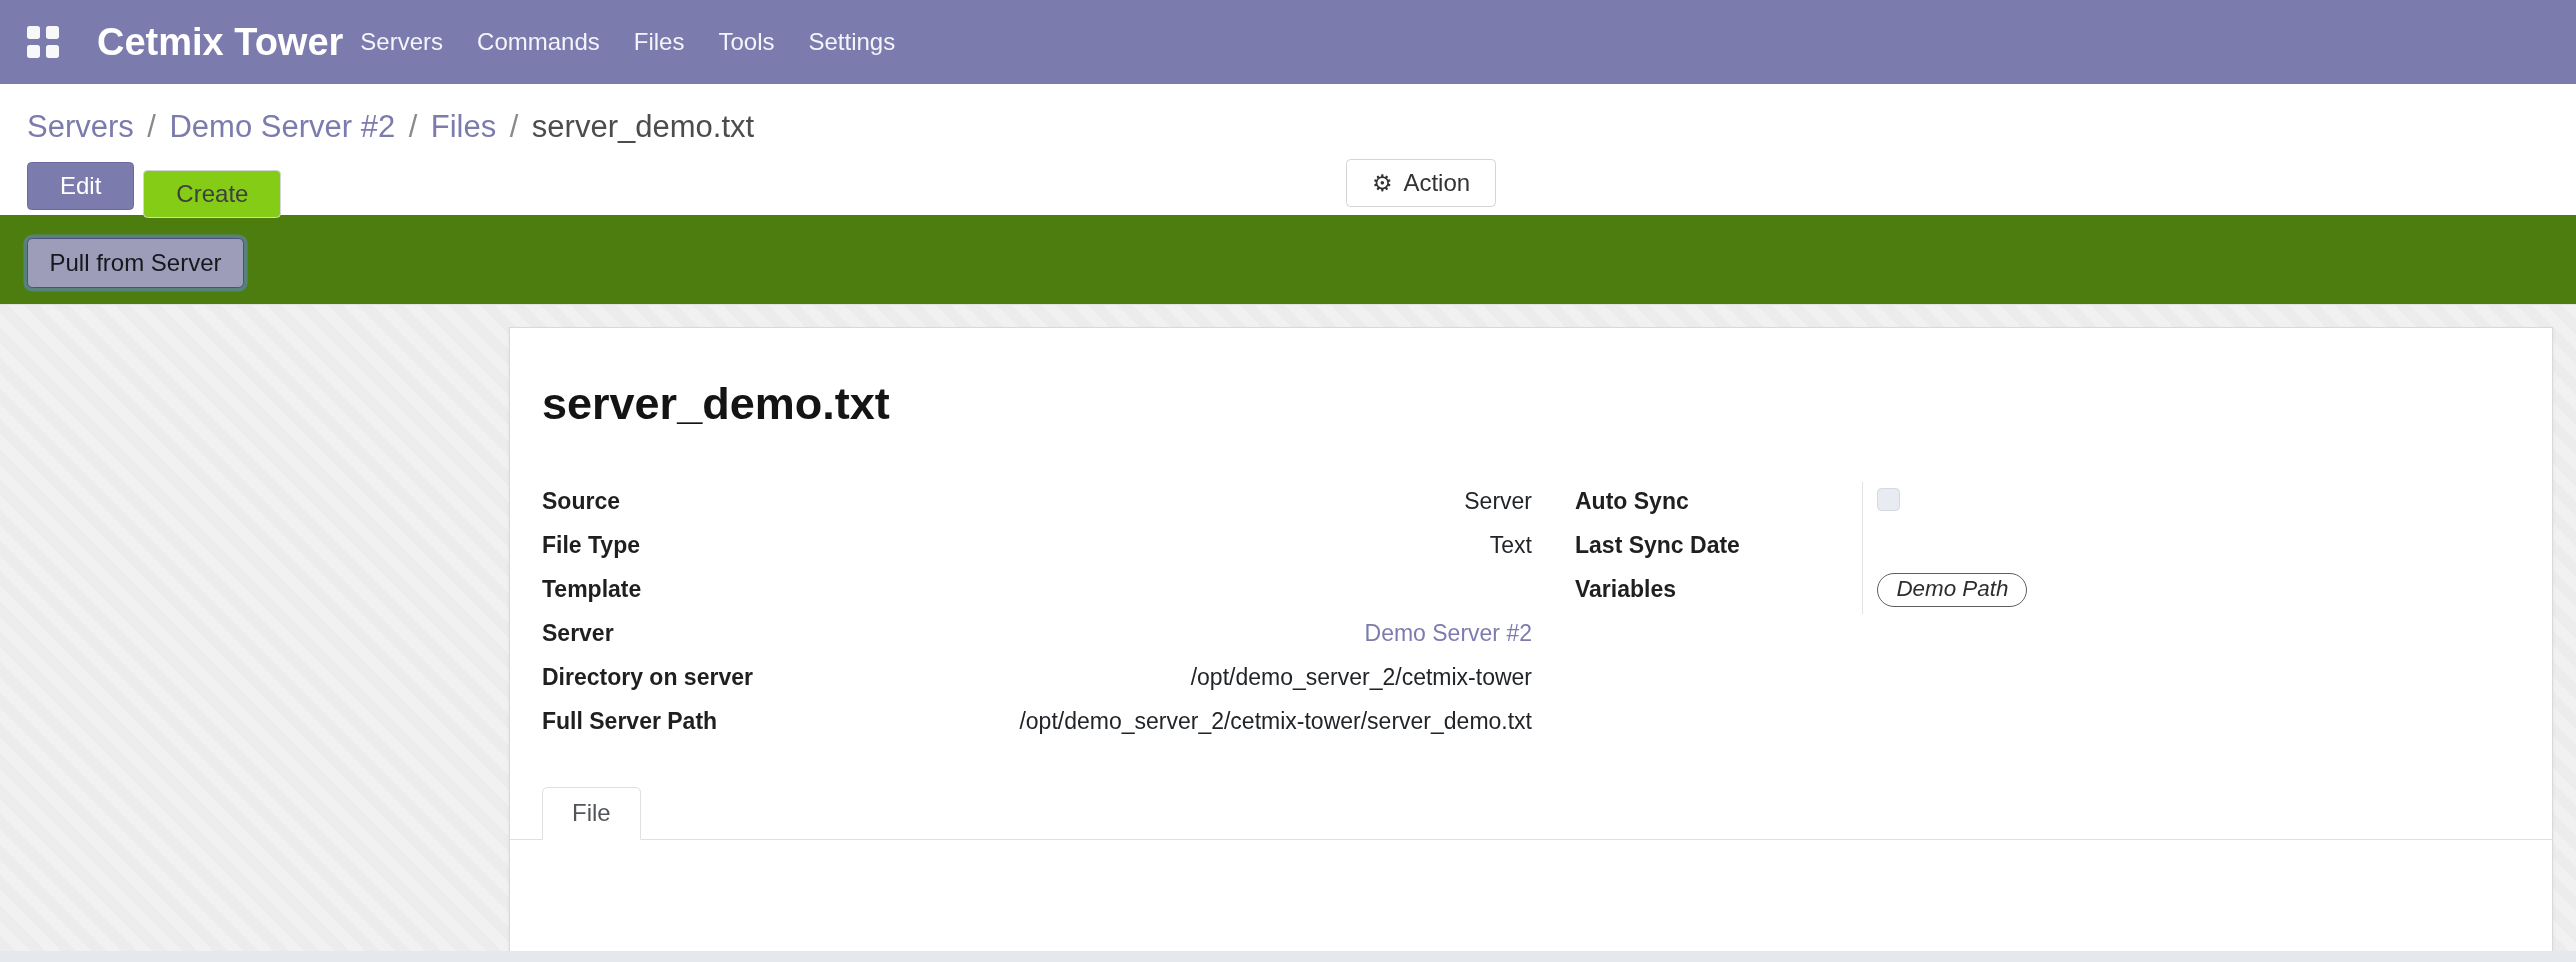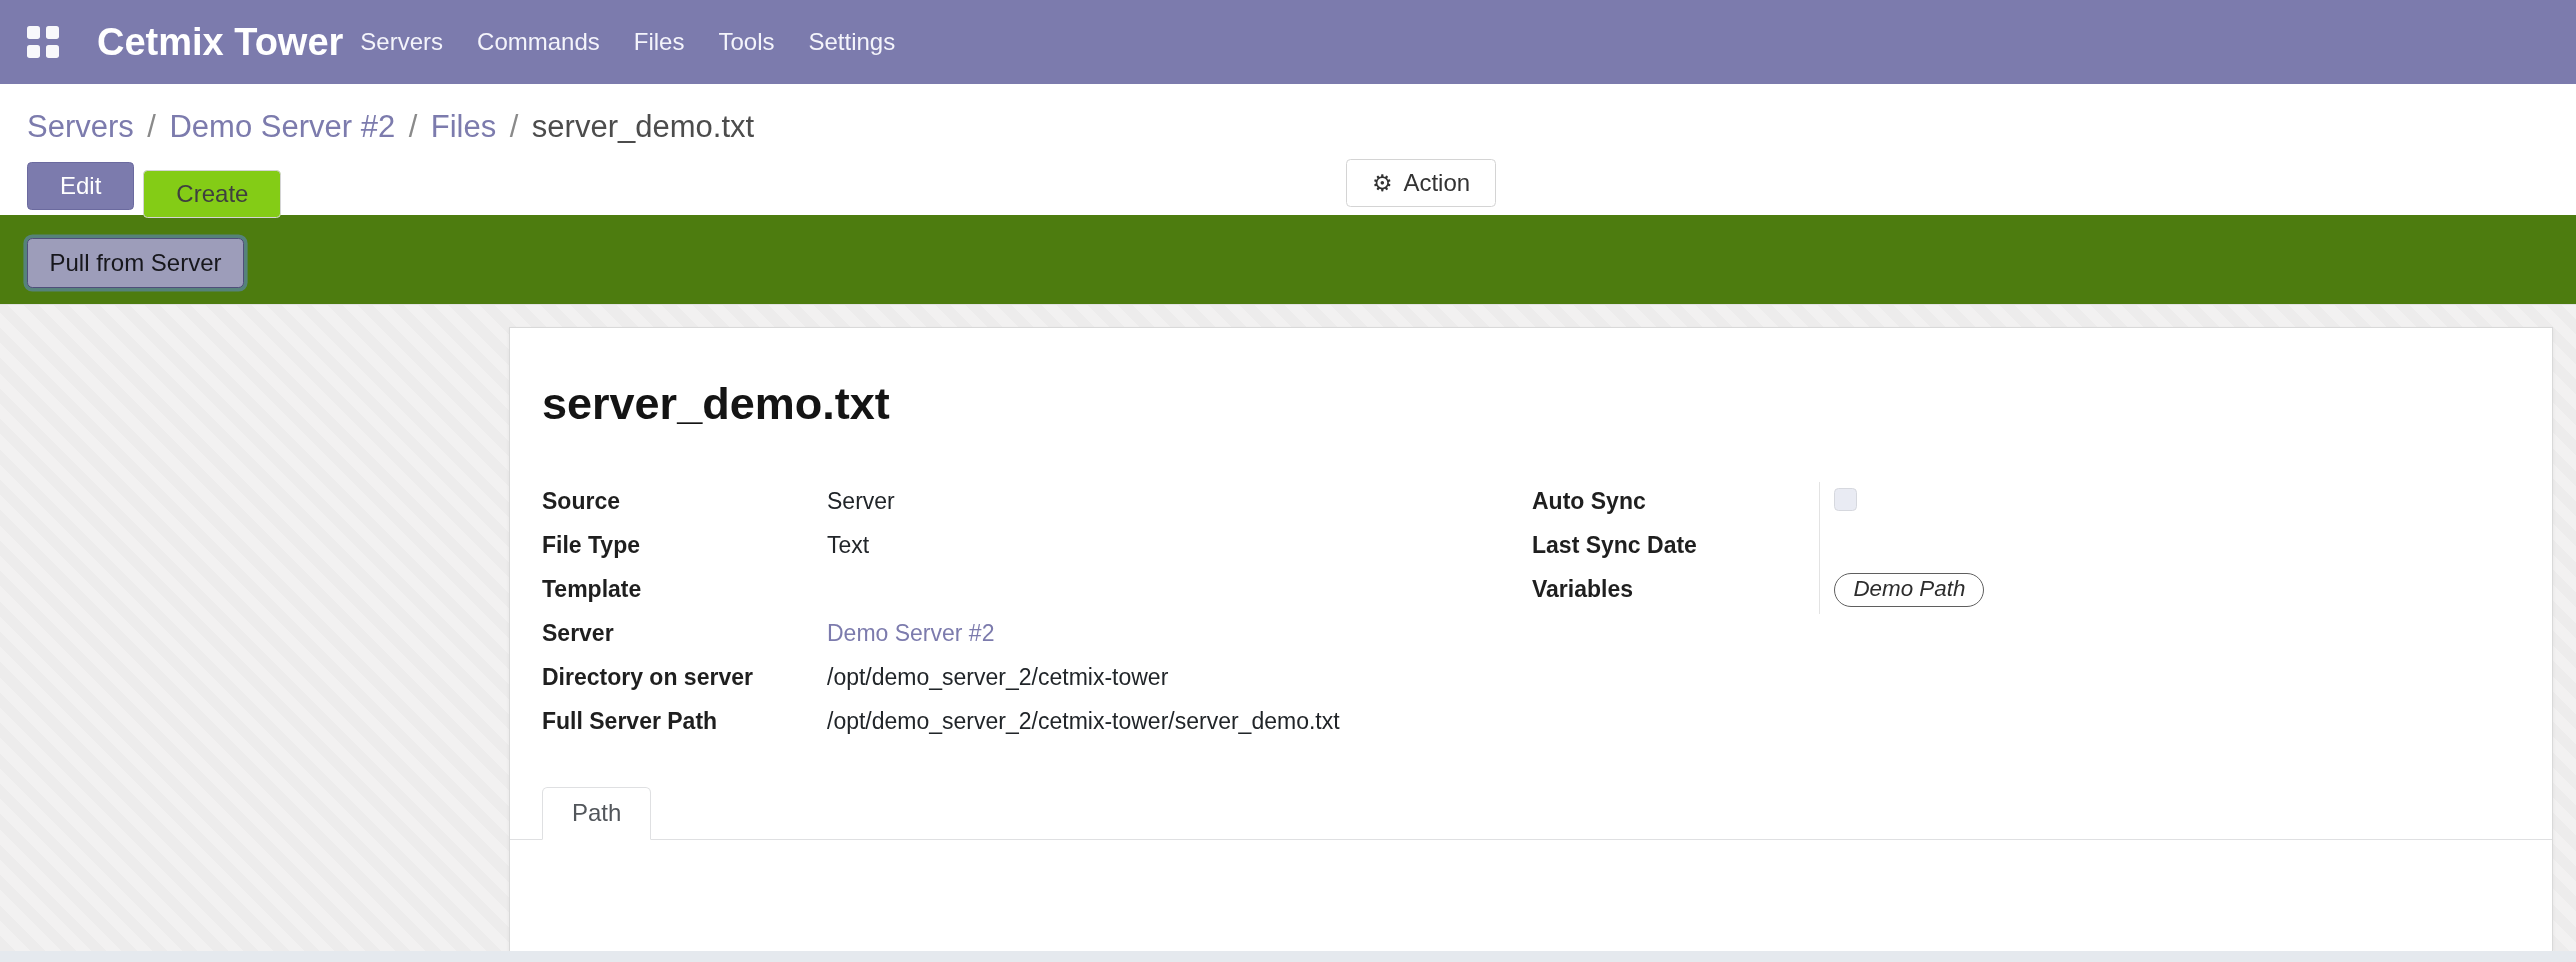--- a/index.html
+++ b/index.html
@@ -52,22 +52,22 @@
     border-top: 0.9px solid #e2e2e2;
   }
   .sheet {
     position: absolute; top: 21.5px; left: 509px; width: 2044px; height: 631px;
     background: #fff; border: 0.9px solid #d9d9d9; box-shadow: 0 0.9px 3.6px rgba(0,0,0,.06);
   }
   .sheet-title { margin: 50px 0 0 32px; font-size: 45px; font-weight: 700; color: #141414; }
 
   .fields { display: flex; margin: 52px 32px 0; }
   .col-left { width: 990px; flex: none; }
-  .col-right { flex: 1; }
-  .frow { display: flex; min-height: 44px; align-items: flex-start; }
+  .col-right { flex: 1; margin-left: 43px; }
+  .frow { display: flex; min-height: 44px; align-items: flex-start; justify-content: space-between; }
   .flabel { width: 285px; flex: none; font-size: 23px; font-weight: 700; color: #1f1f1f; padding-top: 6.3px; }
   .fvalue { font-size: 23px; color: #212529; padding-top: 6.3px; min-height: 39px; }
   .col-right .rvals { border-left: 0.9px solid #e3e3e3; padding-left: 14.4px; font-style: italic; }
   .fvalue.link { color: #7c7bad; cursor: pointer; }
 
   .checkbox {
     width: 23px; height: 23px; background: #e9ebf3; border: 0.9px solid #d6d8de;
     border-radius: 4.5px; margin-top: 6.3px;
   }
   .tag-pill {
@@ -184,19 +184,19 @@
             </div>
             <div class="frow">
               <span class="tag-pill">Demo Path</span>
             </div>
           </div>
         </div>
       </div>
     </div>
 
     <div class="notebook">
-      <span class="tab">Path</span>
+      <span class="tab">File</span>
     </div>
   </div>
 </div>
 
 <div class="bottom-strip"></div>
 
 
 </body></html>

